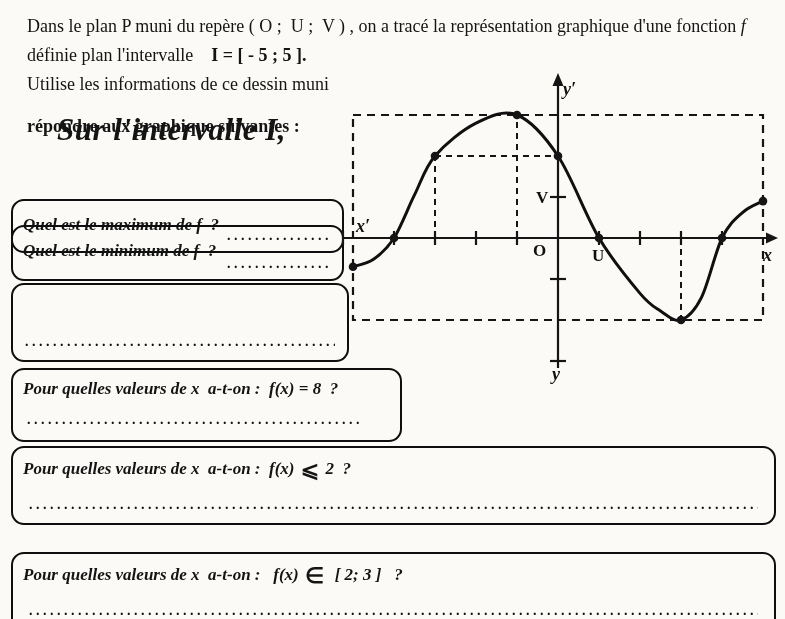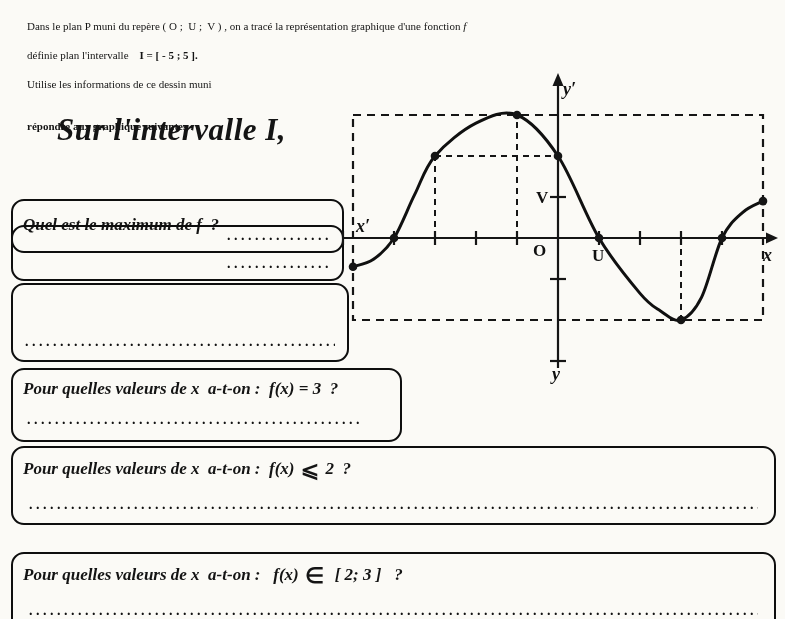--- a/index.html
+++ b/index.html
@@ -1,21 +1,21 @@
 <!DOCTYPE html>
 <html><head>
 <meta charset="utf-8">
 <style>
   html,body{margin:0;padding:0;}
   body{width:785px;height:619px;background:#efeeea;position:relative;overflow:hidden;}
   .page{position:absolute;inset:0;background:#fbfaf6;font-family:"Liberation Serif",serif;color:#141414;}
   .pre{white-space:pre;}
   .b{font-weight:bold;margin-top:13px;}
   .i{font-style:italic;}
-  .intro{position:absolute;left:27px;top:12px;font-size:11px;line-height:29px;white-space:nowrap;}
+  .intro{position:absolute;left:27px;top:12px;font-size:18px;line-height:29px;white-space:nowrap;}
   .heading{position:absolute;left:13px;top:112px;font-size:31px;font-style:italic;font-weight:bold;letter-spacing:.5px;margin-left:44px;}
   .qbox{position:absolute;border:2.2px solid #0e0e0e;border-radius:13px;background:transparent;}
   .qb1{left:11px;top:163px;width:329px;height:50px;margin-top:36px;}
   .qb2{left:11px;top:225px;width:329px;height:52px;}
   .qb3{left:11px;top:283px;width:334px;height:75px;}
   .qb4{left:11px;top:368px;width:387px;height:70px;}
   .qb5{left:11px;top:446px;width:761px;height:75px;text-align:center;}
   .qb6{left:11px;top:552px;width:761px;height:75px;}
   .qtext{position:absolute;left:10px;top:9px;font-size:17px;font-weight:bold;font-style:italic;white-space:pre;}
   .qb1 .qtext,.qb2 .qtext{top:14px;}
@@ -49,29 +49,30 @@
   </div>
 
   <div class="heading">Sur l'intervalle I,</div>
 
   <div class="qbox qb1">
     <span class="qtext">Quel est le maximum de f  ?</span>
     <span class="dots">...............</span>
   </div>
 
   <div class="qbox qb2">
+    <span class="qtext">Quel est le minimum de f  ?</span>
     <span class="dots">...............</span>
   </div>
 
   <div class="qbox qb3">
     <span class="dots">................................................</span>
   </div>
 
   <div class="qbox qb4">
-    <span class="qtext">Pour quelles valeurs de x  a-t-on :  f(x) = 3  ?</span>
+    <span class="qtext">Pour quelles valeurs de x  a-t-on :  f(x) = 8  ?</span>
     <span class="dots">................................................</span>
   </div>
 
   <div class="qbox qb5">
     <span class="qtext"><span class="pre">Pour quelles valeurs de x  a-t-on :  f(x) </span><span class="bigsym">⩽</span><span class="pre"> 2  ?</span></span>
     <span class="dots">........................................................................................................................</span>
   </div>
 
   <div class="qbox qb6">
     <span class="qtext"><span class="pre">Pour quelles valeurs de x  a-t-on :   f(x) </span><span class="bigsym">∈</span><span class="pre">  [ 2; 3 ]   ?</span></span>

